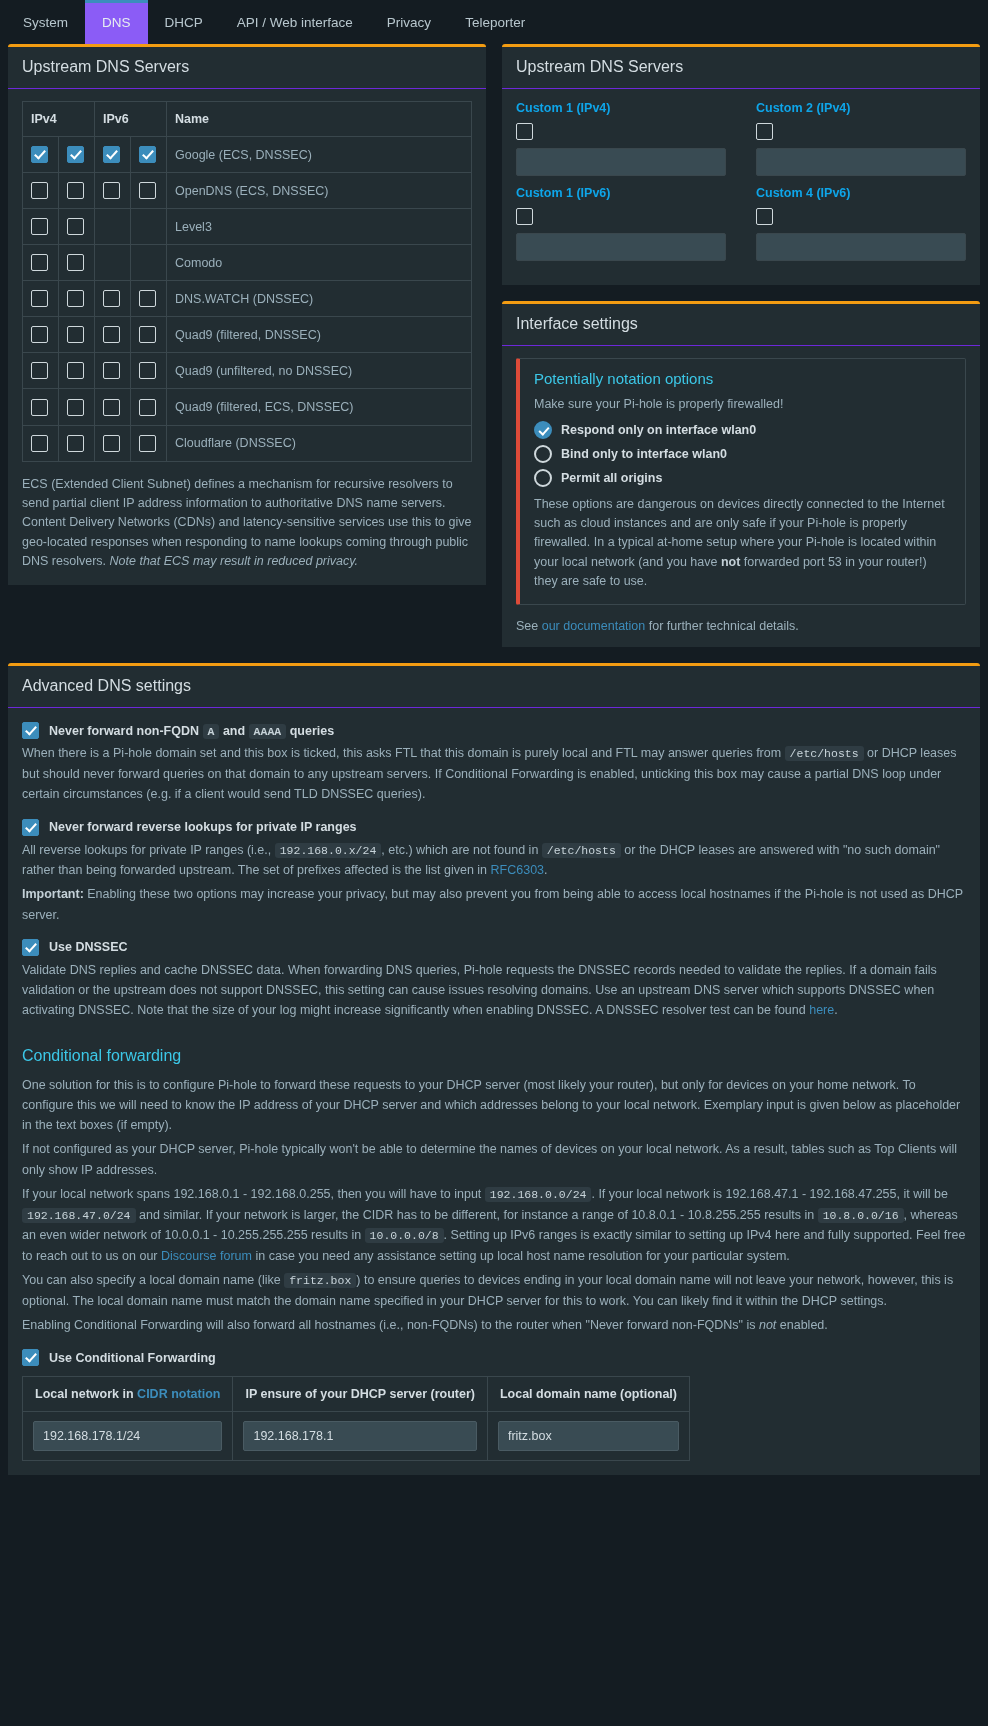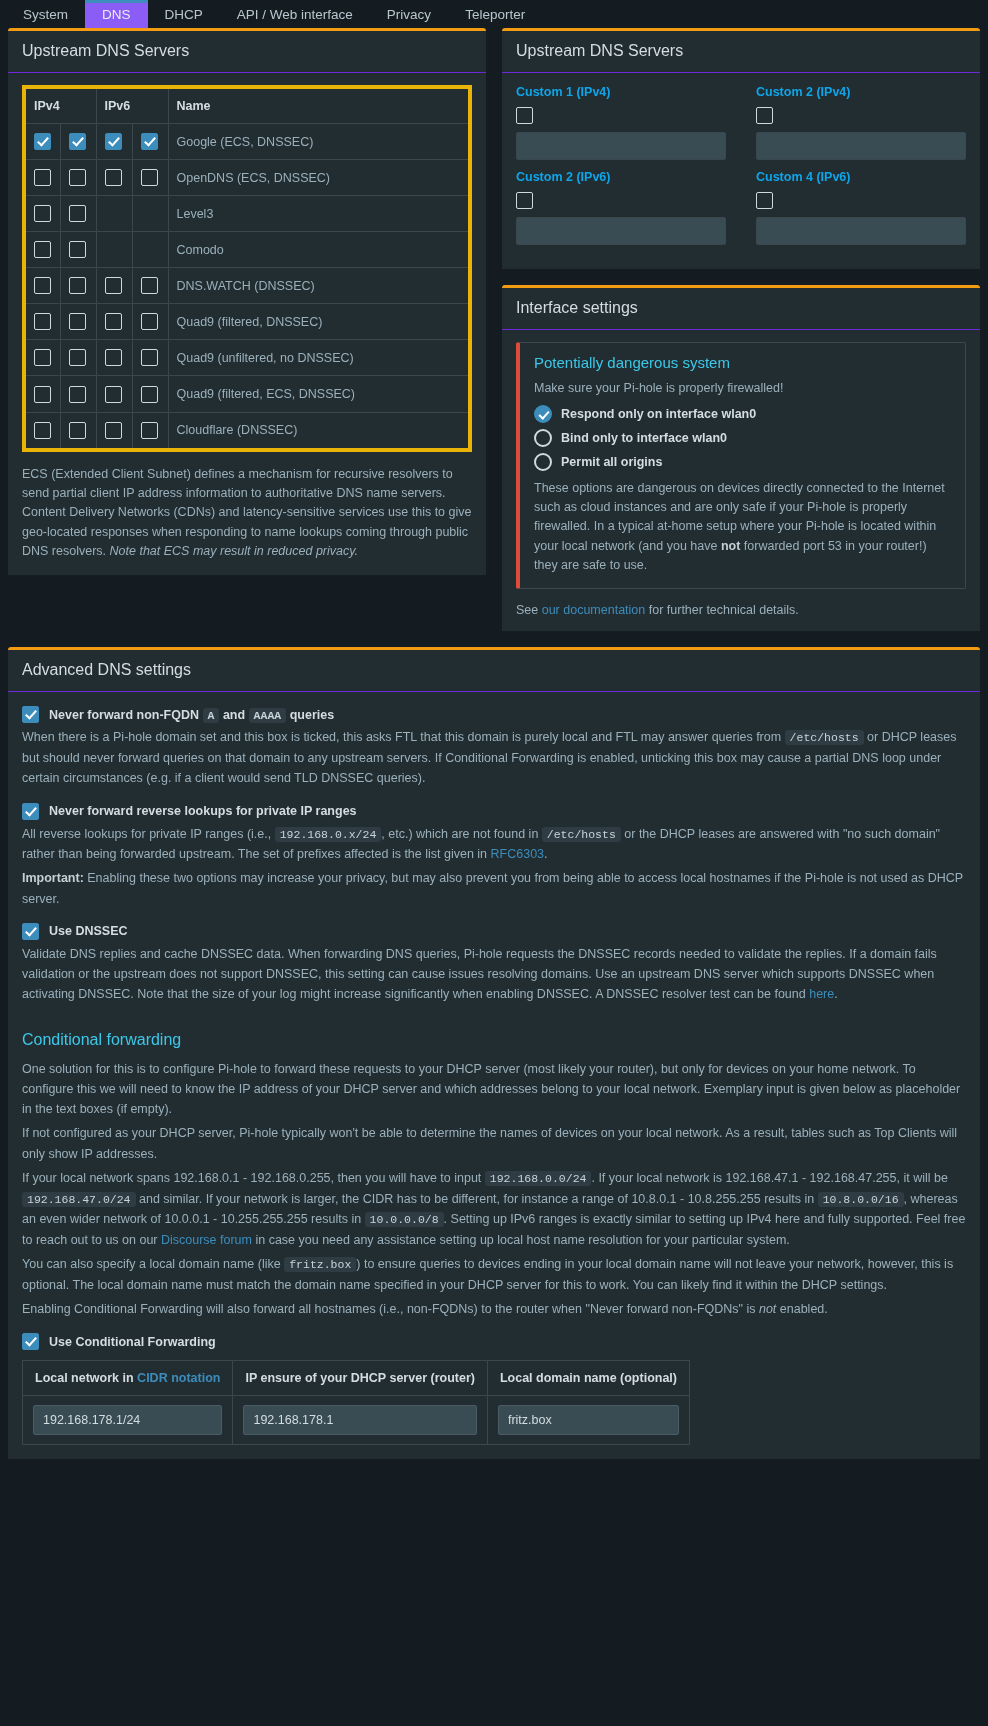--- a/index.html
+++ b/index.html
@@ -10,21 +10,21 @@
   }
   body {
     width: 988px; min-height: 1726px;
     background: #141c22;
     color: #b8c7ce;
     font-size: 13px;
   }
   
   .tabbar {
     display: flex; align-items: stretch;
-    height: 28px;
+    height: 44px;
     background: #141c22;
     padding-left: 6px;
   }
   .tab {
     position: relative;
     display: flex; align-items: center;
     padding: 0 17px;
     font-size: 13.5px;
     color: #b8c7ce;
     cursor: pointer;
@@ -61,21 +61,21 @@
     font-size: 16px;
     color: #d4dde2;
     font-weight: normal;
     margin: 0;
   }
   .box-body { padding: 12px 14px 14px 14px; }
   
   table.dns {
     width: 100%;
     border-collapse: collapse;
-    border: 4px solid #eab308;
+    border: 1px solid #eab308;
   }
   table.dns th {
     text-align: left;
     font-size: 12.5px;
     color: #d4dde2;
     font-weight: bold;
     padding: 10px 8px;
     border: 1px solid #3a474d;
   }
   table.dns td {
@@ -403,42 +403,42 @@
             <div class="custom-label">Custom 1 (IPv4)</div>
             <div class="custom-cb"><span class="cbox empty"></span></div>
             <input class="inp" type="text" value="" style="">
           </div>
           <div>
             <div class="custom-label">Custom 2 (IPv4)</div>
             <div class="custom-cb"><span class="cbox empty"></span></div>
             <input class="inp" type="text" value="" style="">
           </div>
           <div>
-            <div class="custom-label">Custom 2 (IPv6)</div>
+            <div class="custom-label">Custom 1 (IPv6)</div>
             <div class="custom-cb"><span class="cbox empty"></span></div>
             <input class="inp" type="text" value="" style="">
           </div>
           <div>
             <div class="custom-label">Custom 4 (IPv6)</div>
             <div class="custom-cb"><span class="cbox empty"></span></div>
             <input class="inp" type="text" value="" style="">
           </div>
         </div>
       </div>
     </div>
 
     <div class="box">
       <div class="box-header">
         <h2 class="box-title">Interface settings</h2>
       </div>
       <div class="box-body">
 
 
         <div class="callout red">
-          <h3 class="callout-title">Potentially dangerous system</h3>
+          <h3 class="callout-title">Potentially notation options</h3>
           <p>Make sure your Pi-hole is properly firewalled!</p>
           <div class="opt-row">
             <span class="radio sel"></span>
             <span class="opt-label">Respond only on interface wlan0</span>
           </div>
           <div class="opt-row">
             <span class="radio"></span>
             <span class="opt-label">Bind only to interface wlan0</span>
           </div>
           <div class="opt-row">

